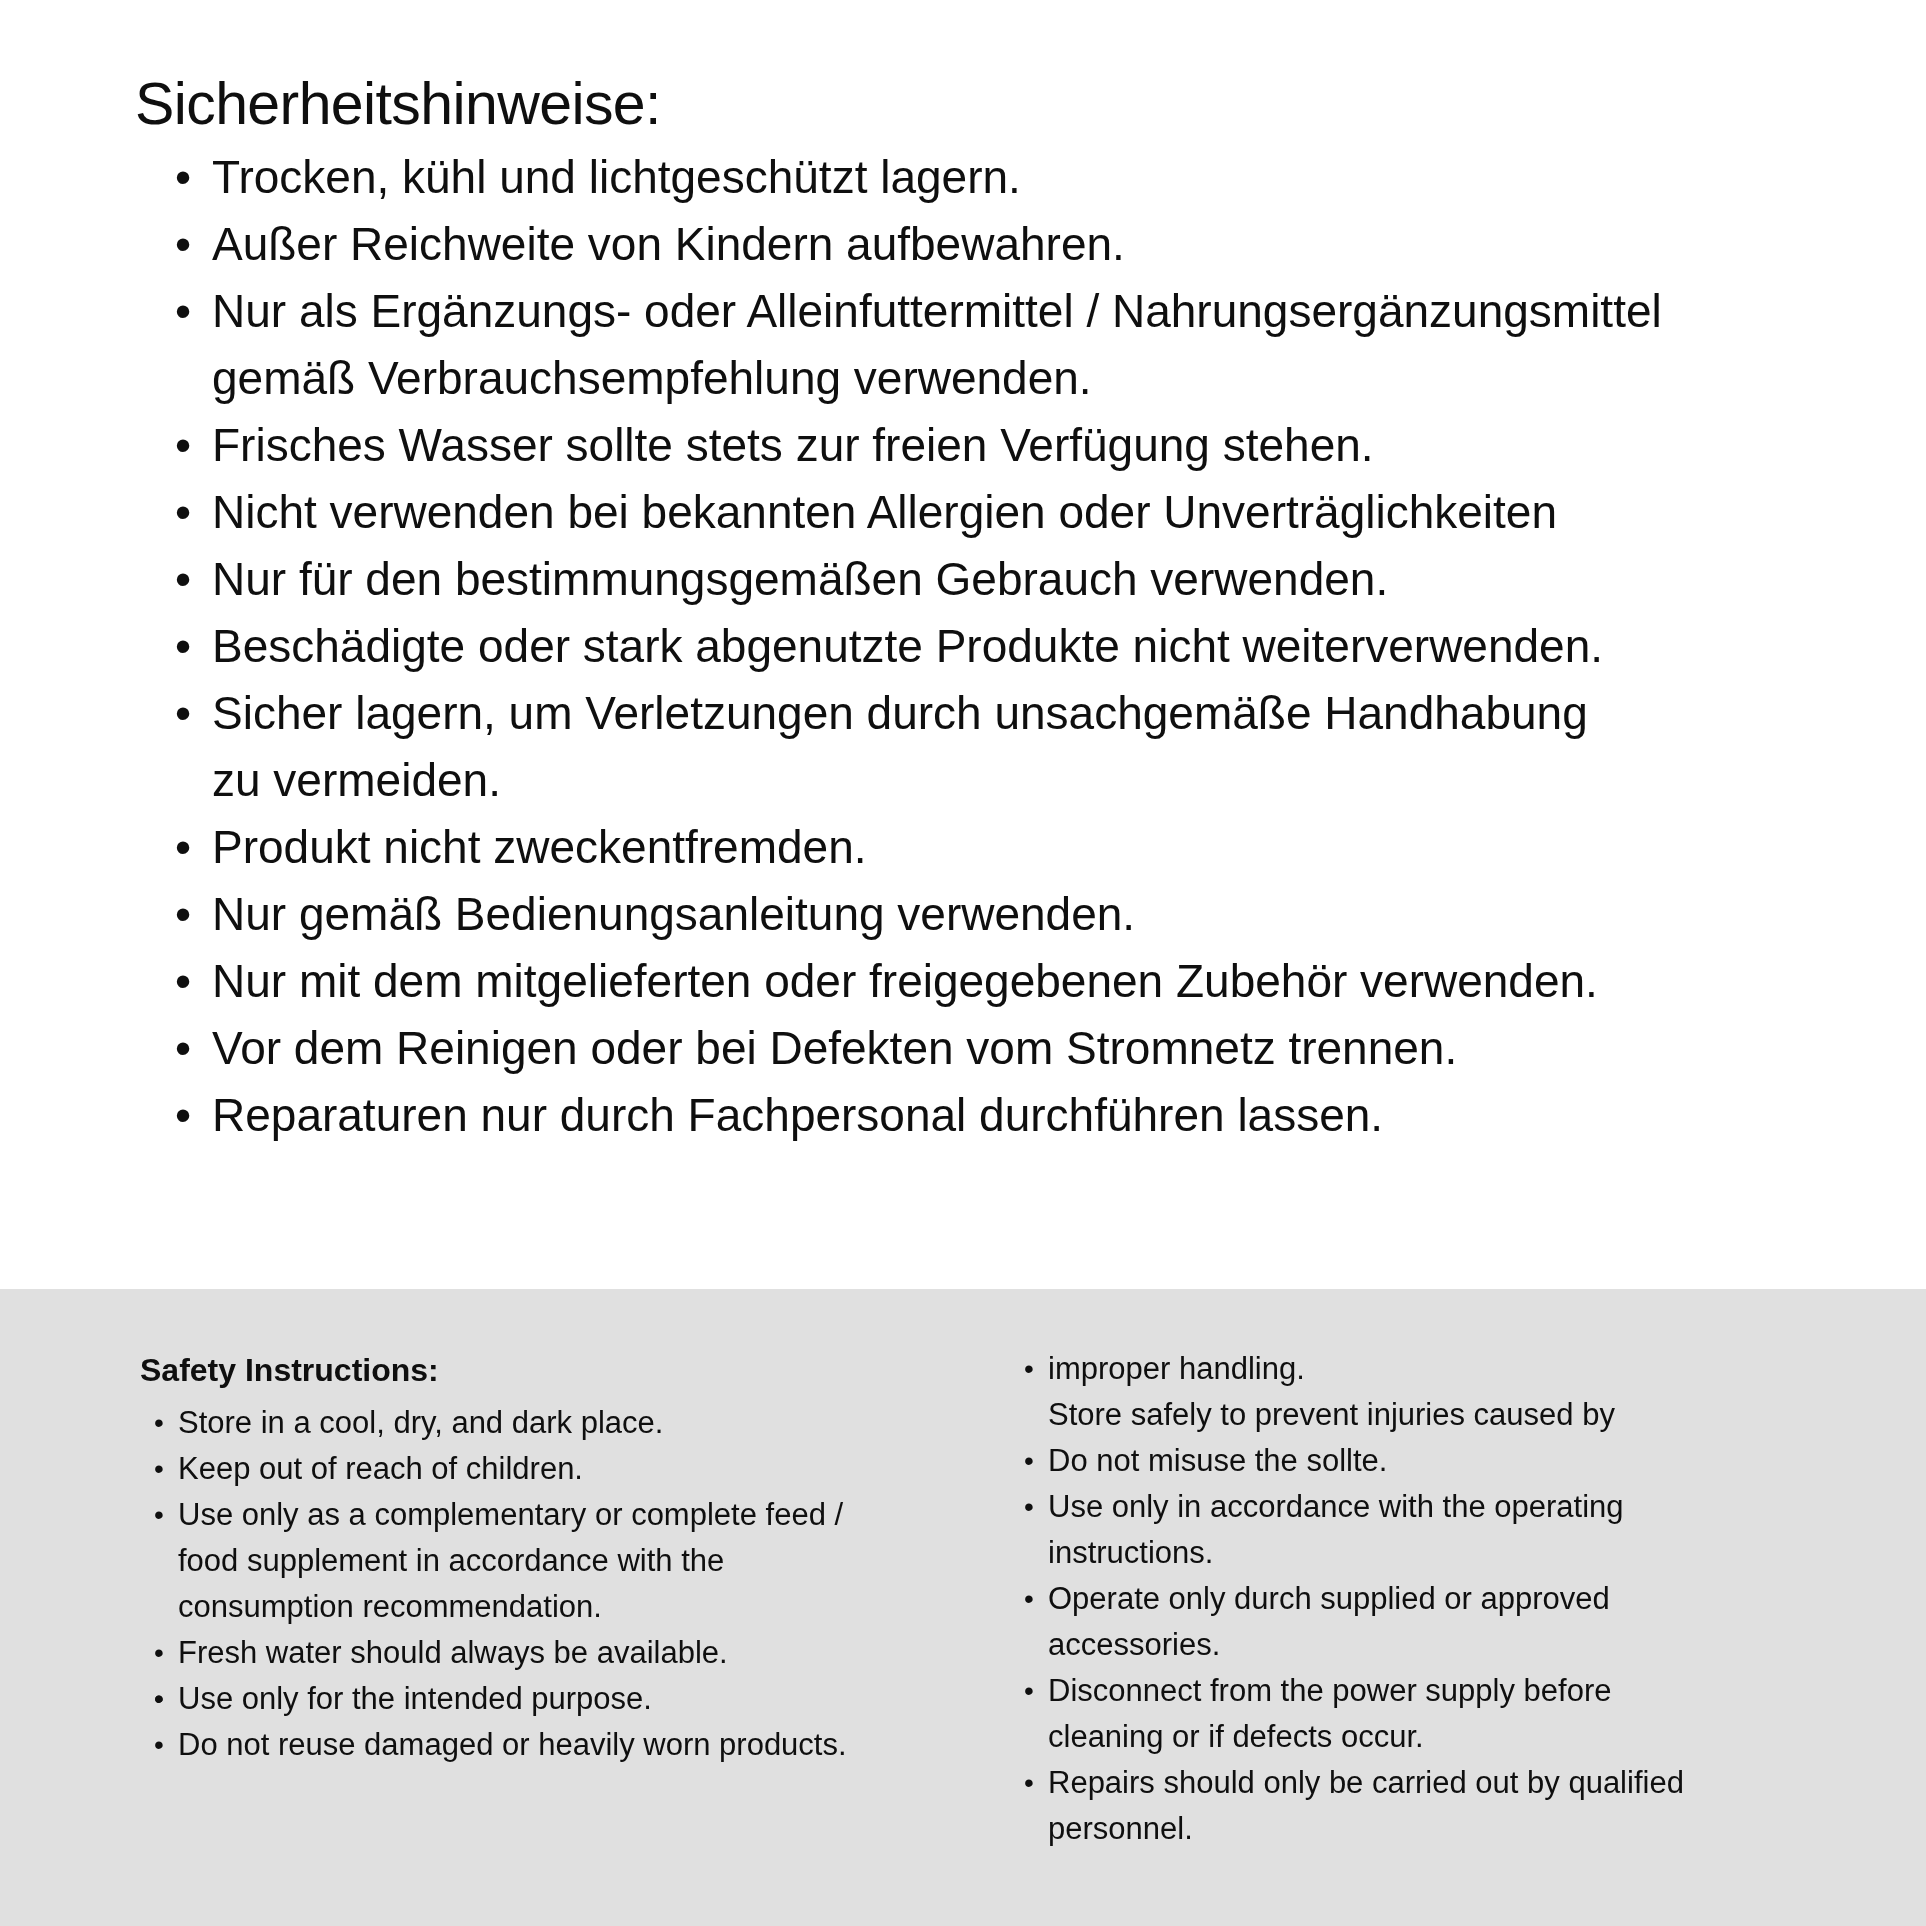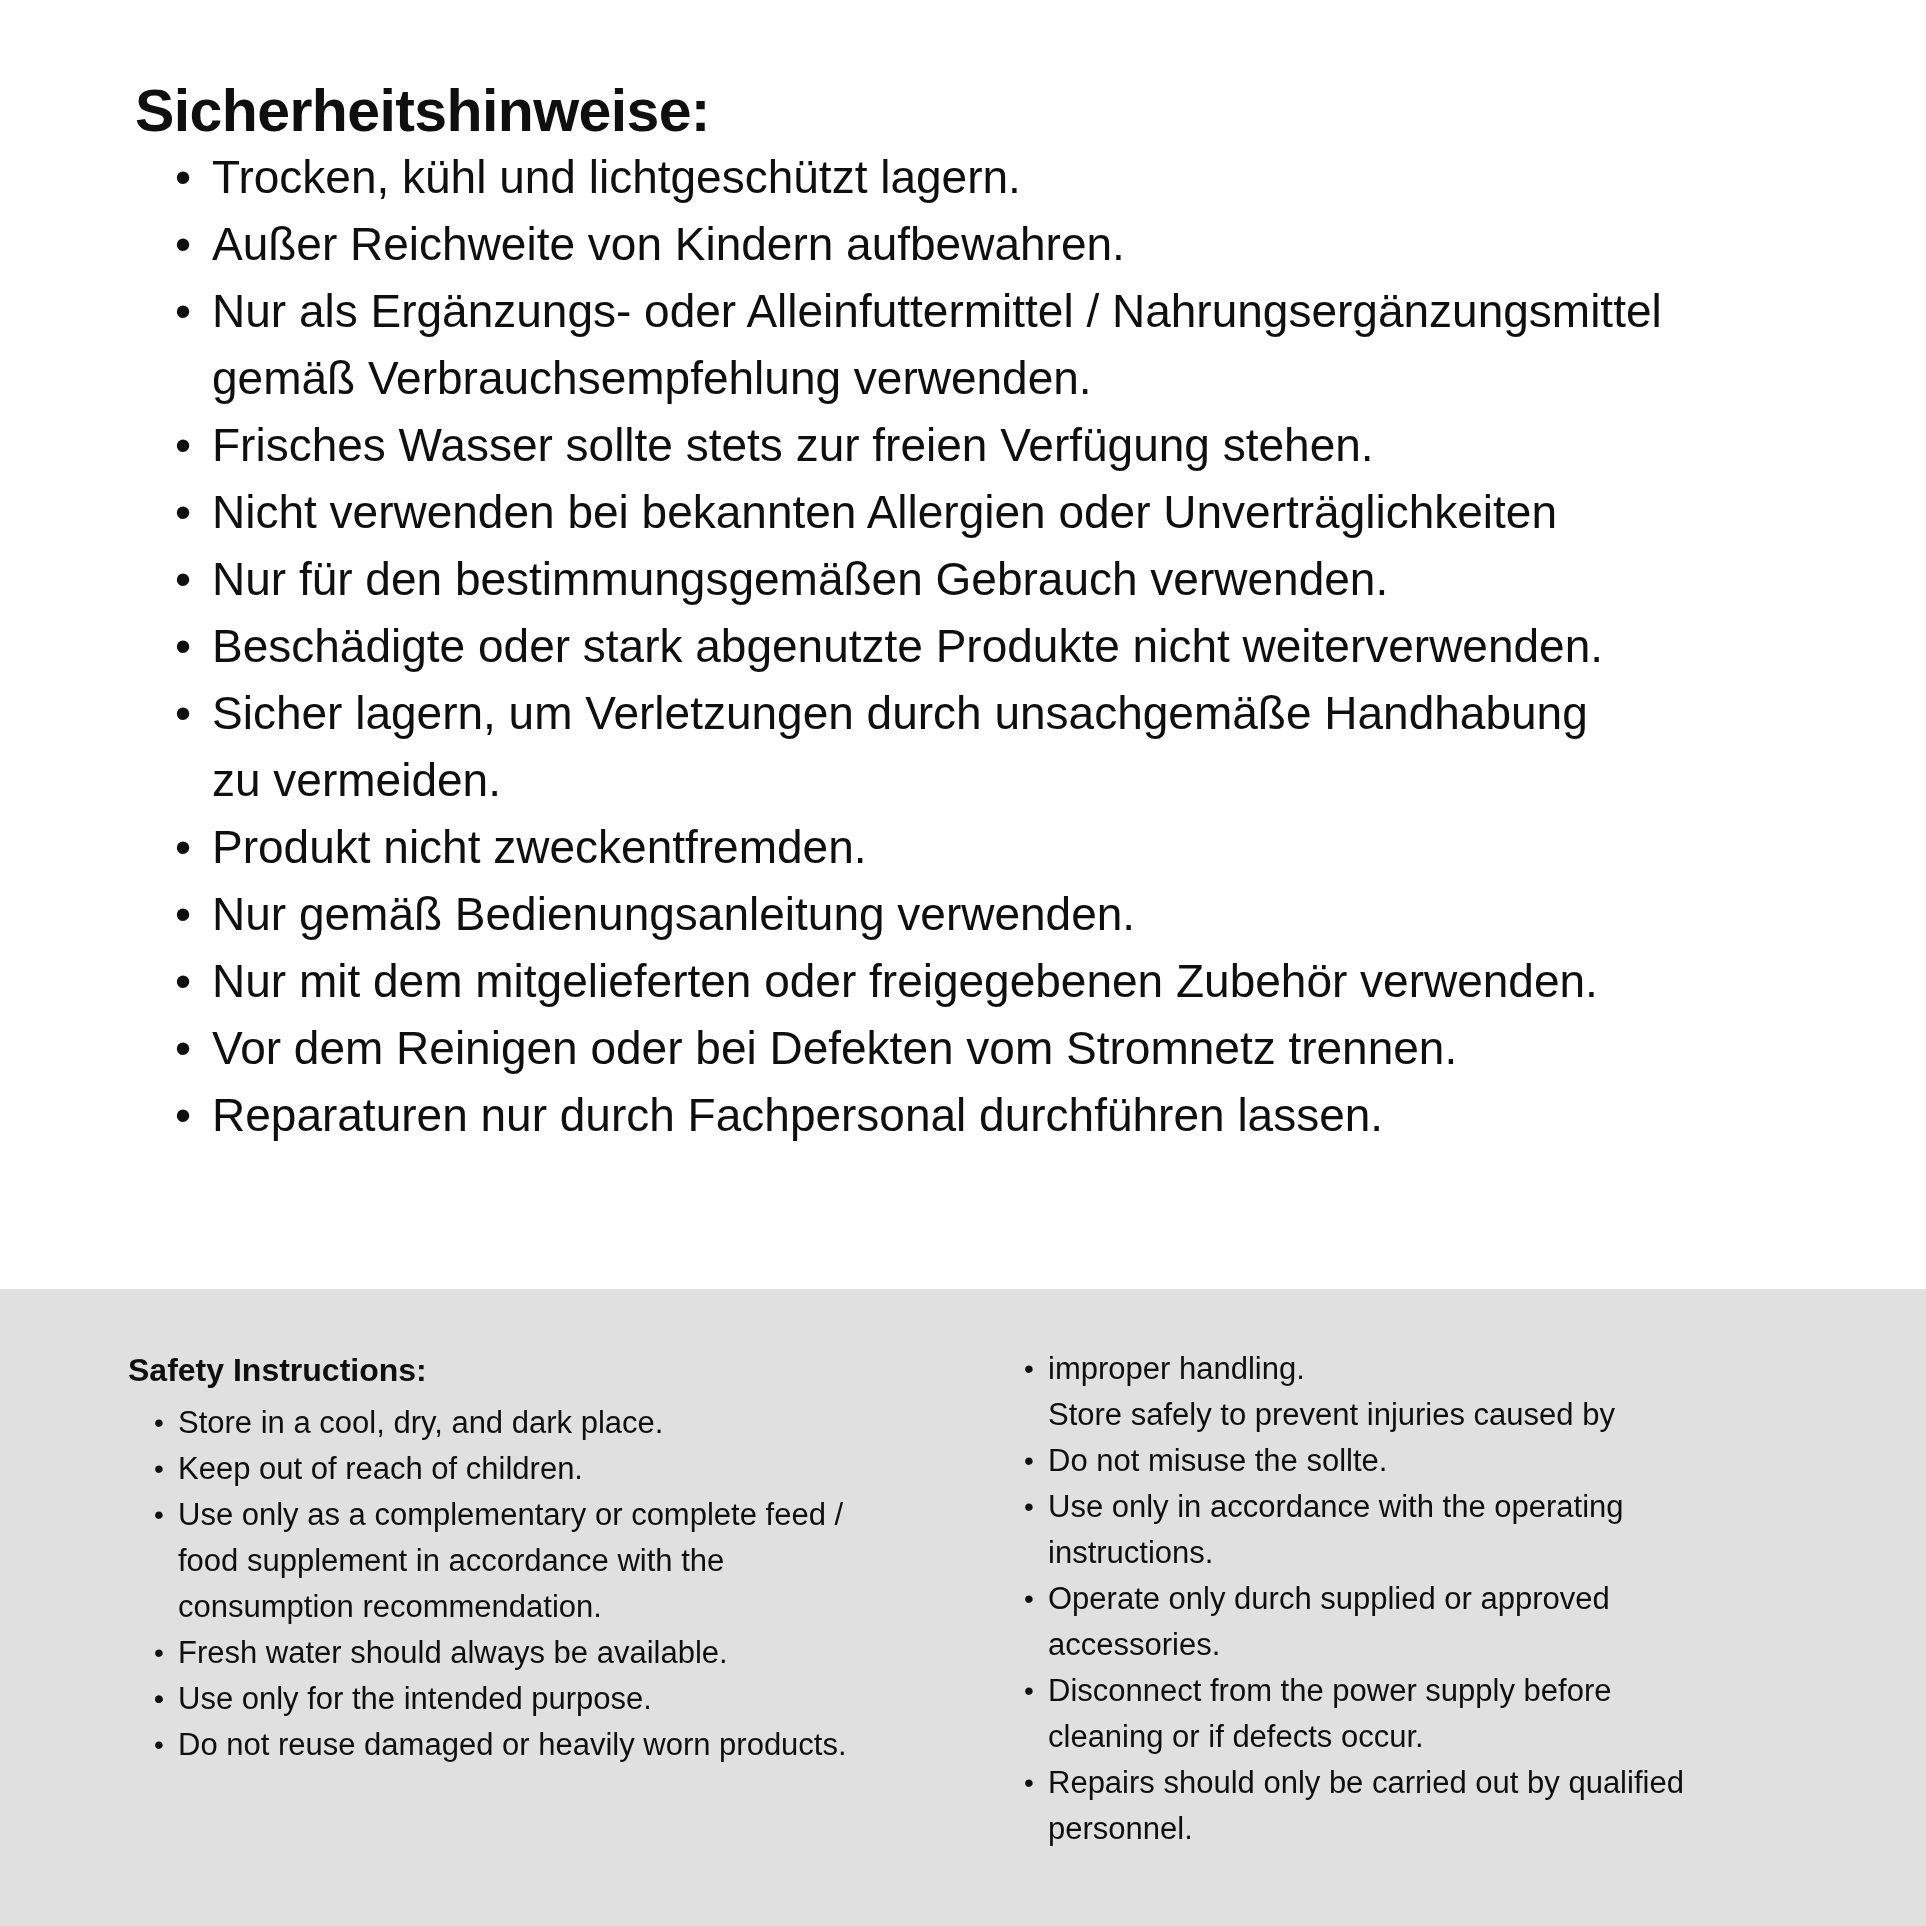--- a/index.html
+++ b/index.html
@@ -14,23 +14,23 @@
     position: relative;
     width: 1926px;
     height: 1926px;
     overflow: hidden;
     background: #ffffff;
     color: #0f0f0f;
   }
   .de-title {
     position: absolute;
     left: 135px;
-    top: 76px;
+    top: 69px;
     font-size: 59px;
-    font-weight: 700;
+    font-weight: 400;
     line-height: 71px;
     letter-spacing: -0.6px;
     white-space: nowrap;
   }
   .de-list {
     position: absolute;
     left: 175px;
     top: 144px;
     font-size: 46px;
   }
@@ -41,21 +41,21 @@
   .gray-panel {
     position: absolute;
     left: 0;
     top: 1289px;
     width: 1926px;
     height: 637px;
     background: #e0e0e0;
   }
   .en-title {
     position: absolute;
-    left: 128px;
+    left: 140px;
     top: 1347px;
     font-size: 32px;
     font-weight: 700;
     line-height: 46px;
     white-space: nowrap;
   }
   .en-list {
     position: absolute;
     font-size: 31px;
   }

